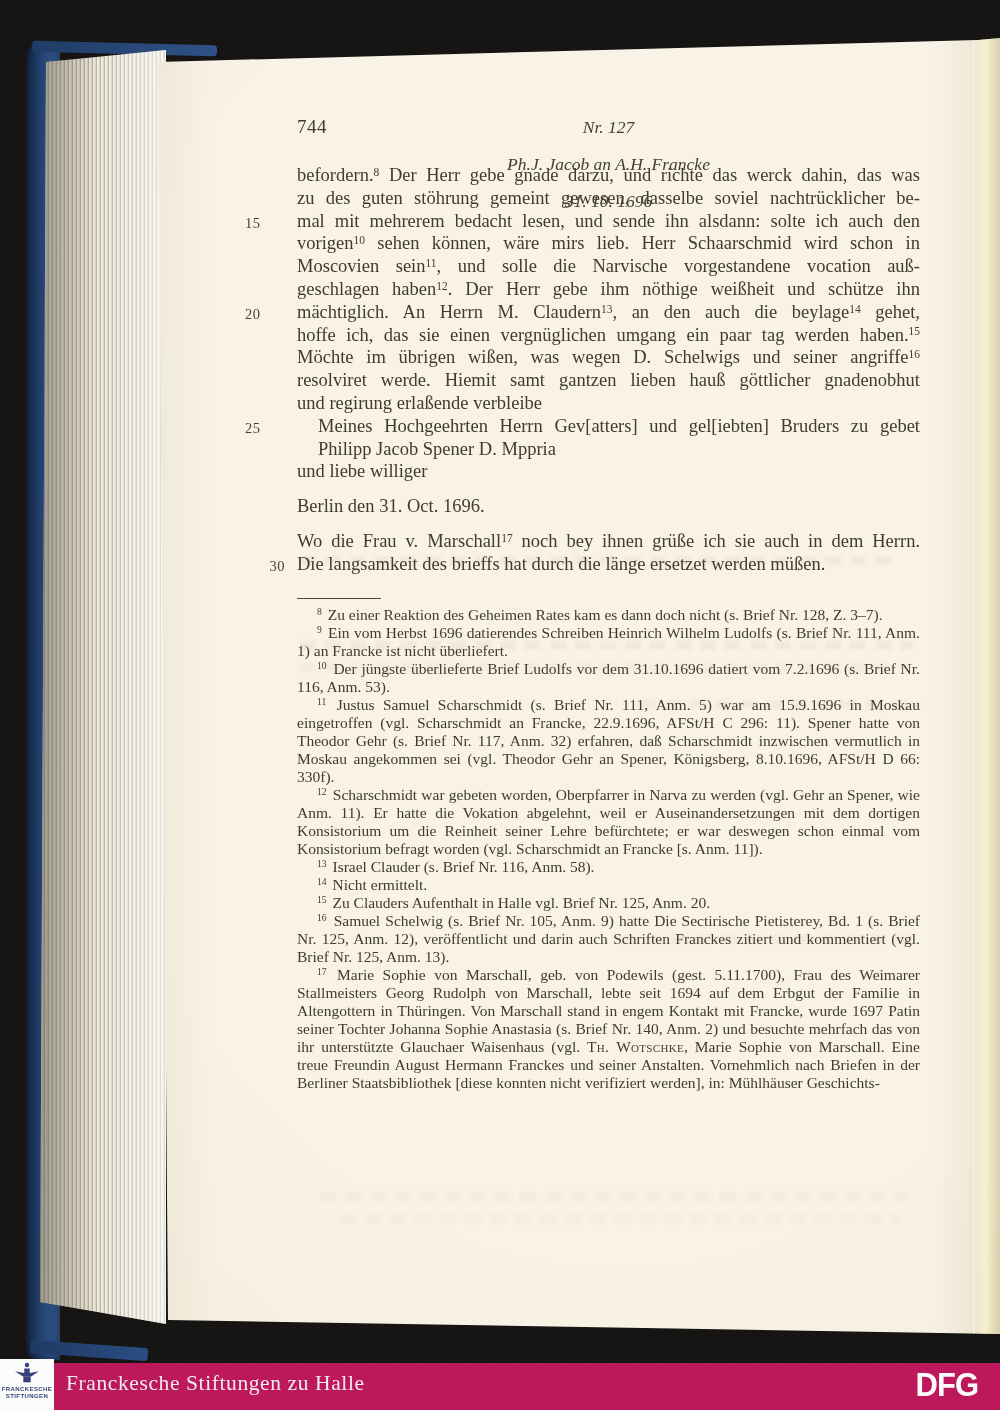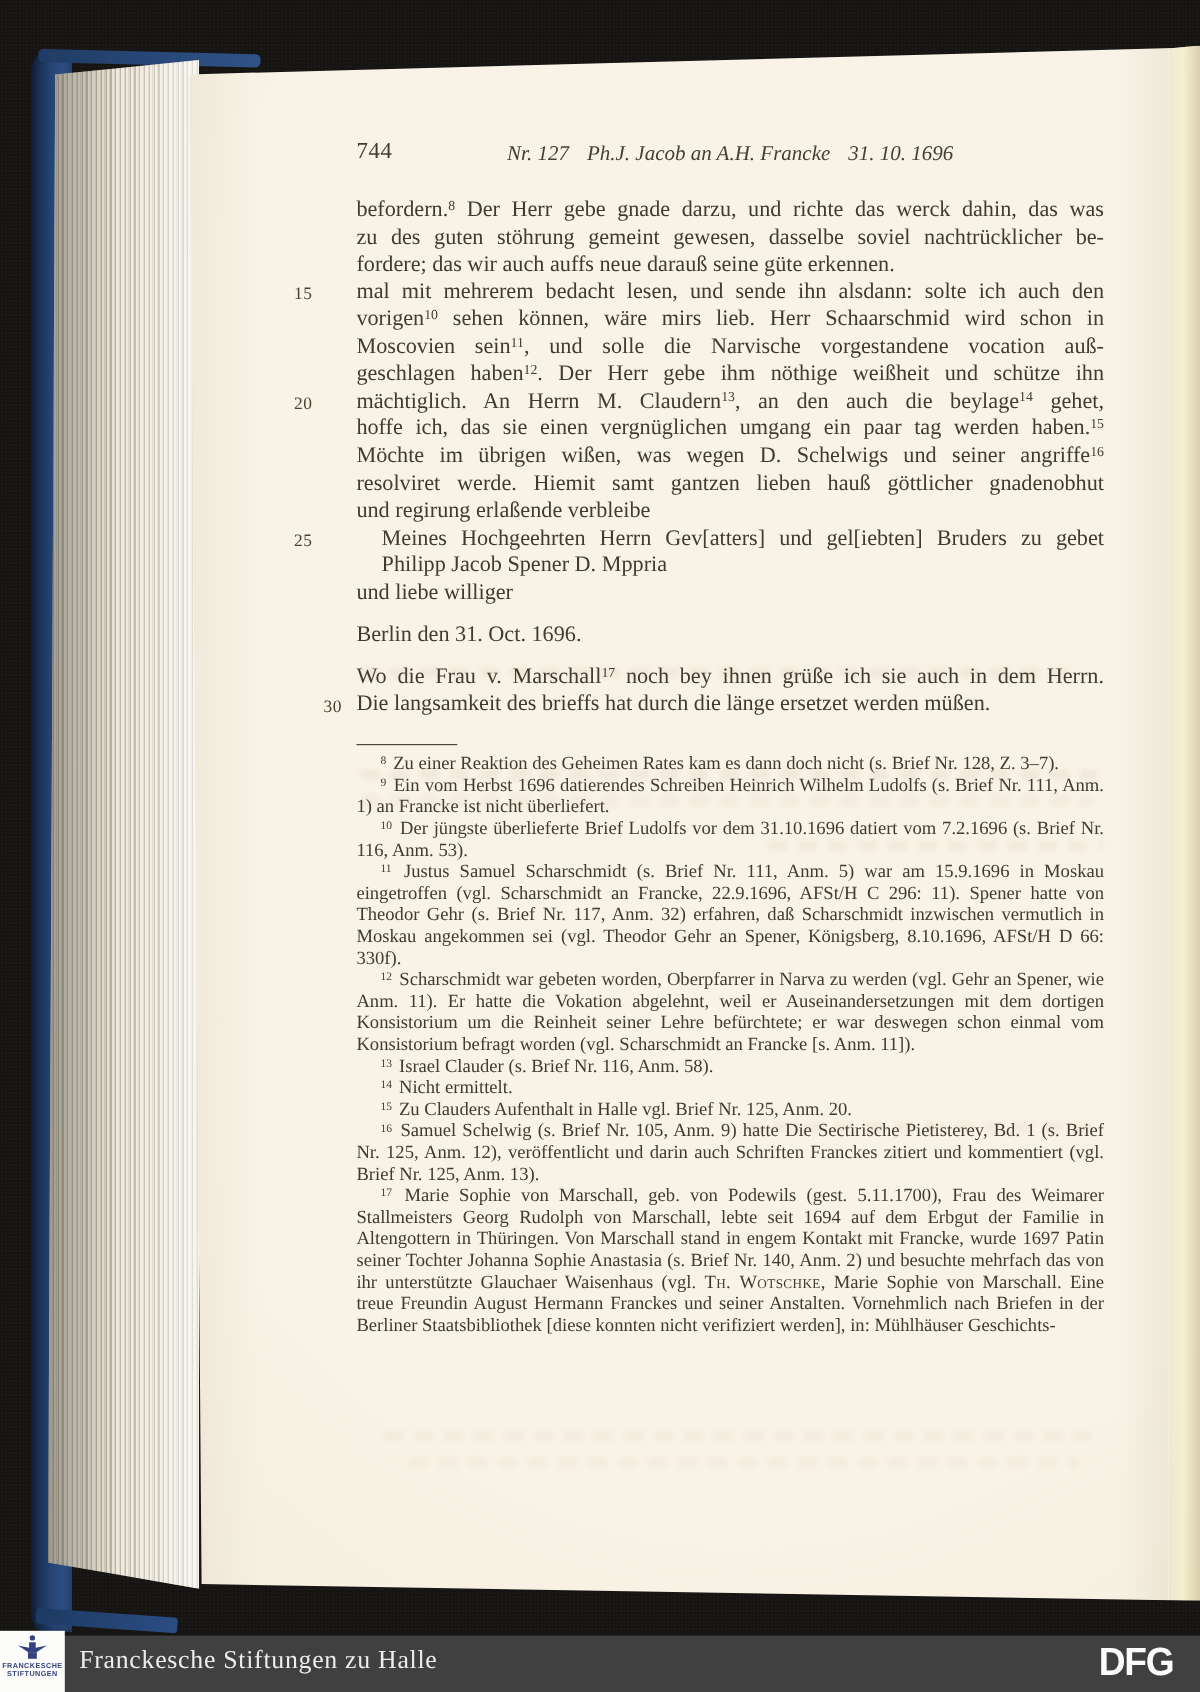--- a/index.html
+++ b/index.html
@@ -54,21 +54,21 @@
   .bleed{
     position:absolute;height:9px;border-radius:4px;filter:blur(1.6px);opacity:.55;
     background:repeating-linear-gradient(90deg,rgba(168,92,72,.12) 0 16px,rgba(0,0,0,0) 16px 25px);
   }
   
   .content{
     position:absolute;left:297px;top:116px;width:623px;color:#413b2f;
   }
   .head{position:relative;line-height:22px;height:22px;text-align:center;}
   .pgnum{position:absolute;left:0;top:0;font-size:19px;letter-spacing:.5px;}
-  .run{display:inline-flex;gap:15px;font-style:italic;font-size:17.5px;color:#454033;}
+  .run{display:inline-flex;gap:15px;font-style:italic;font-size:17.5px;color:#454033;flex-direction:column;}
   .letter{margin-top:26px;}
   .tl{position:relative;line-height:22.8px;font-size:18.5px;white-space:normal;}
   .tl.j{text-align:justify;text-align-last:justify;}
   .tl.ind{padding-left:21px;}
   .tl.g1{margin-top:12px;}
   .tl.g2{margin-top:12px;}
   .ln{
     position:absolute;left:-52px;width:40px;text-align:right;top:2px;
     font-size:14.5px;color:#48422f;letter-spacing:.5px;
   }
@@ -76,21 +76,21 @@
   .fnsep{width:84px;height:0;border-top:1.5px solid #4c4538;margin-top:22px;}
   .fnlist{margin-top:7px;}
   .fn{
     margin:0;font-size:15.5px;line-height:18px;text-align:justify;
     text-indent:20px;color:#413b2f;
   }
   .fn .fnum{margin-right:2px;}
   .sc{font-variant:small-caps;letter-spacing:.3px;}
   
   .footer-bar{
-    position:absolute;left:0;top:1363px;width:1000px;height:47px;background:#404040;
+    position:absolute;left:0;top:1363px;width:1000px;height:47px;background:#be185d;
   }
   .footer-title{
     position:absolute;left:66px;top:8px;font-size:21.5px;color:#ededeb;
     font-family:"Liberation Serif",serif;letter-spacing:.6px;
   }
   .dfg{
     position:absolute;right:22px;top:4px;font-family:"Liberation Sans",sans-serif;
     font-weight:bold;font-size:31px;color:#fbfbfa;letter-spacing:-1px;
     transform:scaleY(1.06);
   }
@@ -132,21 +132,20 @@
     <span class="run">
       <span>Nr. 127</span>
       <span>Ph.J. Jacob an A.H. Francke</span>
       <span>31. 10. 1696</span>
     </span>
   </div>
 
   <div class="letter">
       <div class="tl j"><span>befordern.<sup>8</sup> Der Herr gebe gnade darzu, und richte das werck dahin, das was</span></div>
       <div class="tl j"><span>zu des guten stöhrung gemeint gewesen, dasselbe soviel nachtrücklicher be-</span></div>
-      <div class="tl"><span>fordere; das wir auch auffs neue darauß seine güte erkennen.</span></div>
       <div class="tl j ind"><span class="ln">15</span></div>
       <div class="tl j"><span>mal mit mehrerem bedacht lesen, und sende ihn alsdann: solte ich auch den</span></div>
       <div class="tl j"><span>vorigen<sup>10</sup> sehen können, wäre mirs lieb. Herr Schaarschmid wird schon in</span></div>
       <div class="tl j"><span>Moscovien sein<sup>11</sup>, und solle die Narvische vorgestandene vocation auß-</span></div>
       <div class="tl j"><span>geschlagen haben<sup>12</sup>. Der Herr gebe ihm nöthige weißheit und schütze ihn</span></div>
       <div class="tl j"><span class="ln">20</span><span>mächtiglich. An Herrn M. Claudern<sup>13</sup>, an den auch die beylage<sup>14</sup> gehet,</span></div>
       <div class="tl j"><span>hoffe ich, das sie einen vergnüglichen umgang ein paar tag werden haben.<sup>15</sup></span></div>
       <div class="tl j"><span>Möchte im übrigen wißen, was wegen D. Schelwigs und seiner angriffe<sup>16</sup></span></div>
       <div class="tl j"><span>resolviret werde. Hiemit samt gantzen lieben hauß göttlicher gnadenobhut</span></div>
       <div class="tl"><span>und regirung erlaßende verbleibe</span></div>

